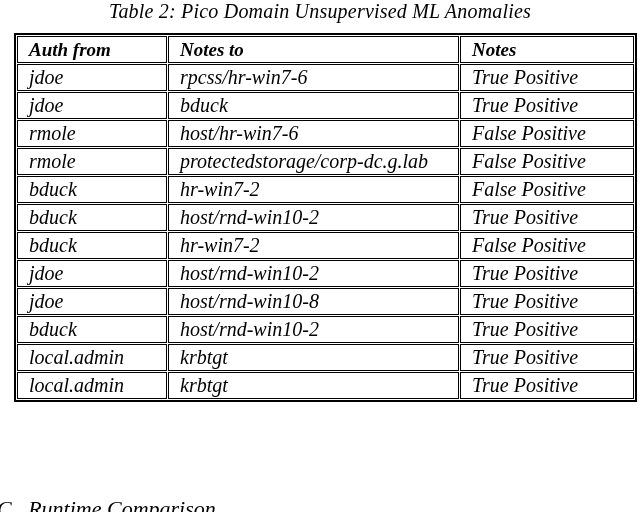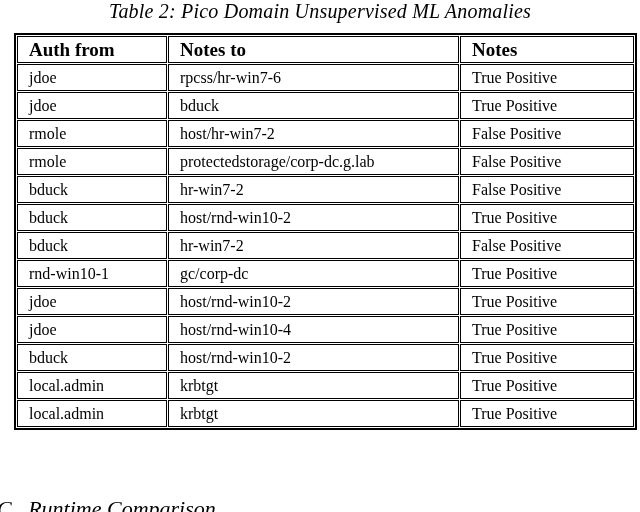--- a/index.html
+++ b/index.html
@@ -25,29 +25,30 @@
     white-space: pre;
   }
   table.paper-table {
     margin: 9px 0 0 14px;
     width: 524px;
     table-layout: fixed;
     border-collapse: separate;
     border-spacing: 1px;
     border: 2px solid #000000;
     background: #ffffff;
+    font-style: italic;
   }
   col.c1 { width: 150px; }
   col.c2 { width: 291px; }
   col.c3 { width: 174px; }
   th, td {
     border: 1.5px solid #000000;
     height: 25px;
     padding: 0 4px 0 11px;
-    font-size: 16px;
+    font-size: 20px;
     line-height: 25px;
     vertical-align: middle;
     text-align: left;
     white-space: nowrap;
     overflow: hidden;
     background: #ffffff;
   }
   th {
     font-weight: bold;
     font-size: 19px;
@@ -88,21 +89,21 @@
           <td>rpcss/hr-win7-6</td>
           <td>True Positive</td>
         </tr>
         <tr>
           <td>jdoe</td>
           <td>bduck</td>
           <td>True Positive</td>
         </tr>
         <tr>
           <td>rmole</td>
-          <td>host/hr-win7-2</td>
+          <td>host/hr-win7-6</td>
           <td>False Positive</td>
         </tr>
         <tr>
           <td>rmole</td>
           <td>protectedstorage/corp-dc.g.lab</td>
           <td>False Positive</td>
         </tr>
         <tr>
           <td>bduck</td>
           <td>hr-win7-2</td>
@@ -112,32 +113,27 @@
           <td>bduck</td>
           <td>host/rnd-win10-2</td>
           <td>True Positive</td>
         </tr>
         <tr>
           <td>bduck</td>
           <td>hr-win7-2</td>
           <td>False Positive</td>
         </tr>
         <tr>
-          <td>rnd-win10-1</td>
-          <td>gc/corp-dc</td>
-          <td>True Positive</td>
-        </tr>
-        <tr>
           <td>jdoe</td>
           <td>host/rnd-win10-2</td>
           <td>True Positive</td>
         </tr>
         <tr>
           <td>jdoe</td>
-          <td>host/rnd-win10-4</td>
+          <td>host/rnd-win10-8</td>
           <td>True Positive</td>
         </tr>
         <tr>
           <td>bduck</td>
           <td>host/rnd-win10-2</td>
           <td>True Positive</td>
         </tr>
         <tr>
           <td>local.admin</td>
           <td>krbtgt</td>

